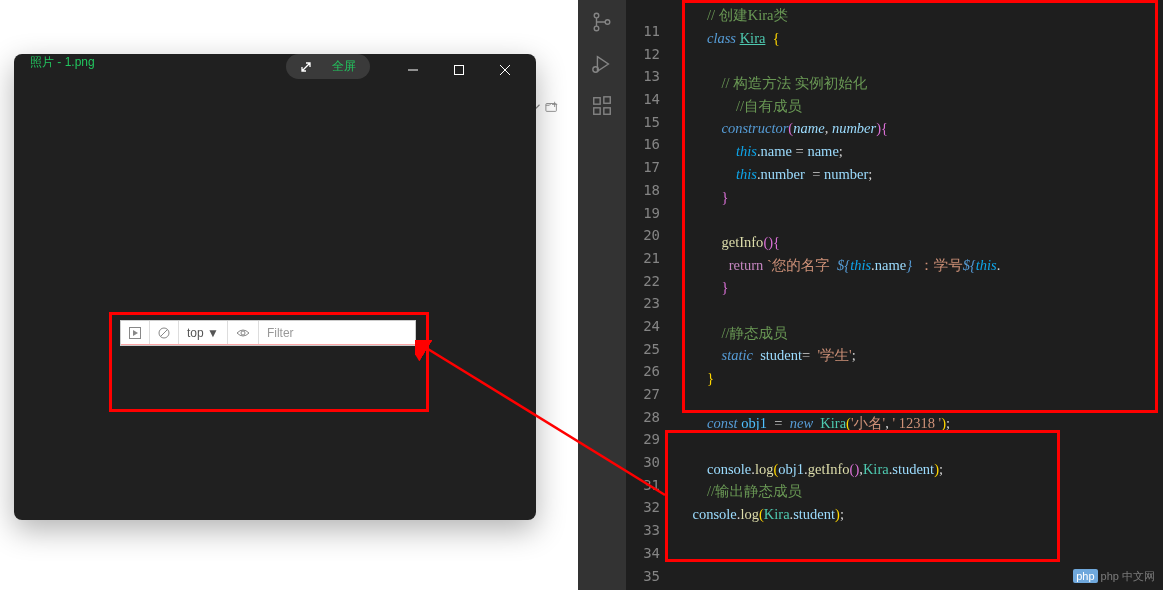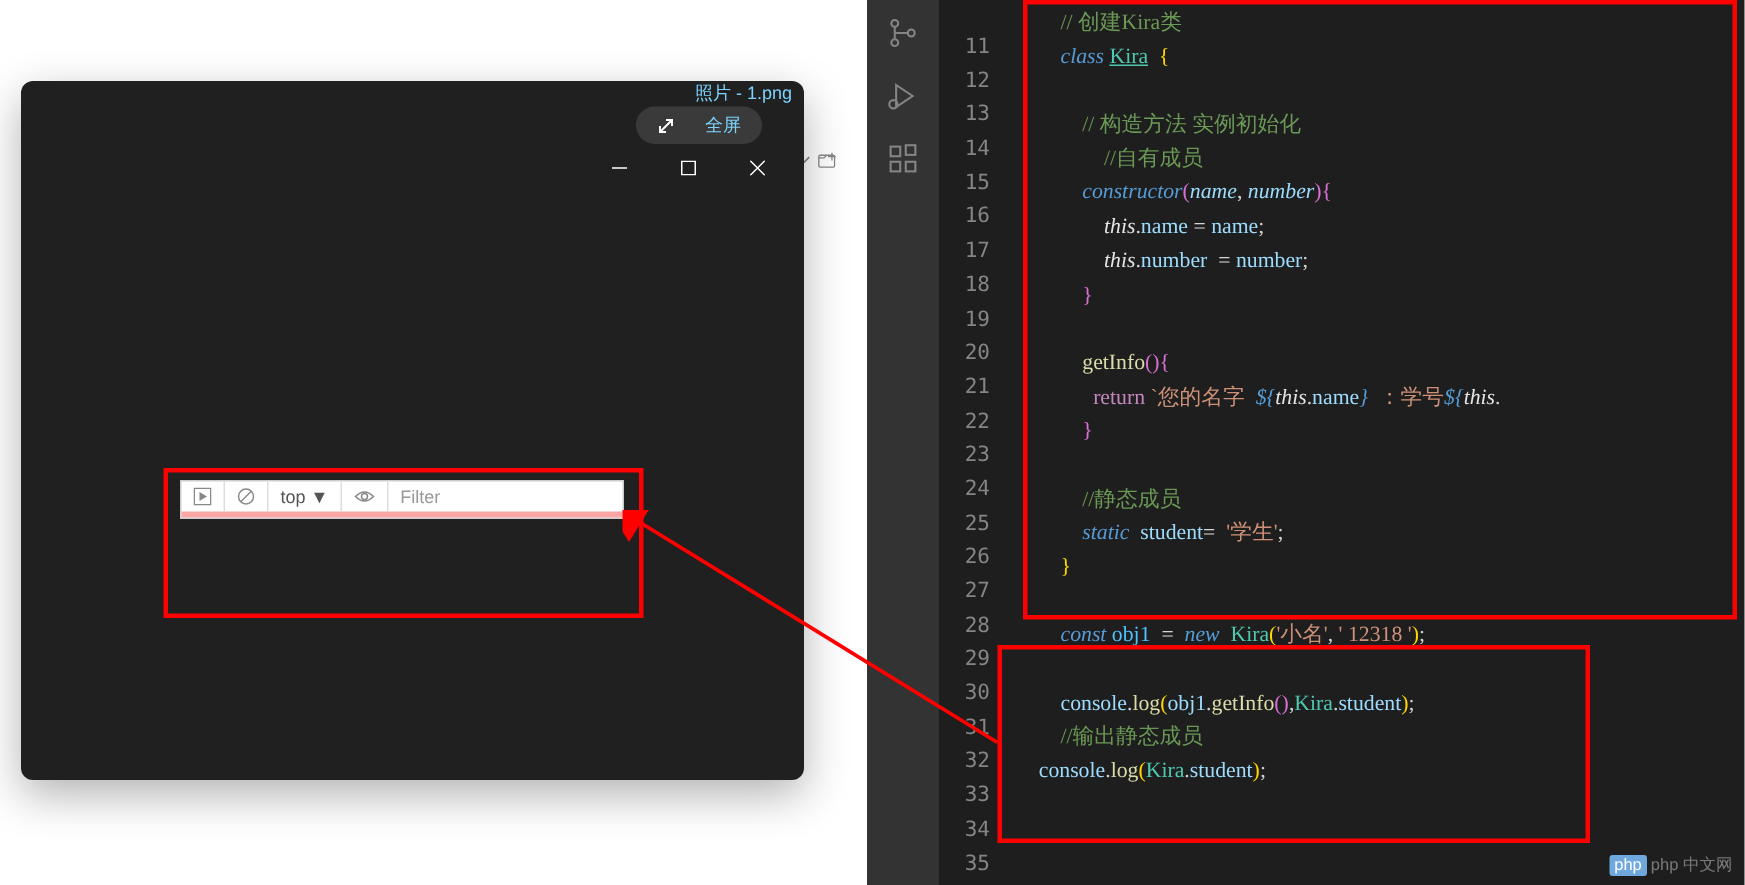--- a/index.html
+++ b/index.html
@@ -20,24 +20,23 @@
     width: 522px;
     height: 466px;
     background: #202020;
     border-radius: 8px;
     box-shadow: 0 10px 30px rgba(0,0,0,0.3);
     z-index: 10;
   }
   .photo-titlebar {
     height: 40px;
     display: flex;
-    align-items: flex-end;
+    align-items: flex-start;
     padding: 0 8px;
-    color: #7dd3fc;
-    flex-direction: column;
+    color: #22c55e;
   }
   .photo-title { flex: 1; font-size: 12px; padding-left: 8px; }
   .fs-badge {
     background: #3a3a3a;
     padding: 4px 14px;
     border-radius: 14px;
     font-size: 12px;
     display: flex;
     align-items: center;
     gap: 20px;
@@ -62,21 +61,21 @@
     left: 106px;
     top: 266px;
     width: 296px;
     background: #fff;
     border: 1px solid #ccc;
   }
   .console-toolbar {
     height: 24px;
     display: flex;
     align-items: center;
-    border-bottom: 4px solid #fca5a5;
+    border-bottom: 1px solid #fca5a5;
     font-size: 12px;
     color: #555;
   }
   .ct-item { padding: 0 8px; border-right: 1px solid #ddd; display:flex; align-items:center; height:100%; }
   .ct-item:last-child { border-right: none; flex: 1; }
   .console-body { padding: 4px 8px; font-size: 12.5px; color: #333; line-height: 1.5; }
   
   
   .ed-sidebar {
     position: absolute;
@@ -129,21 +128,21 @@
   
   
   .tok-comment { color: #6a9955; }
   .tok-kw { color: #569cd6; font-style: italic; }
   .tok-kw2 { color: #c586c0; }
   .tok-class { color: #4ec9b0; }
   .tok-fn { color: #dcdcaa; }
   .tok-param { color: #9cdcfe; font-style: italic; }
   .tok-var { color: #9cdcfe; }
   .tok-str { color: #ce9178; }
-  .tok-this { color: #e5e5e5; font-style: italic; margin-top: 36px; }
+  .tok-this { color: #0ea5e9; font-style: italic; margin-top: 36px; }
   .tok-obj { color: #4fc1ff; }
   .tok-brace { color: #ffd700; }
   .tok-brace2 { color: #da70d6; }
   
   
   .anno-box-code1 {
     position: absolute;
     left: 682px;
     top: 0;
     width: 476px;

